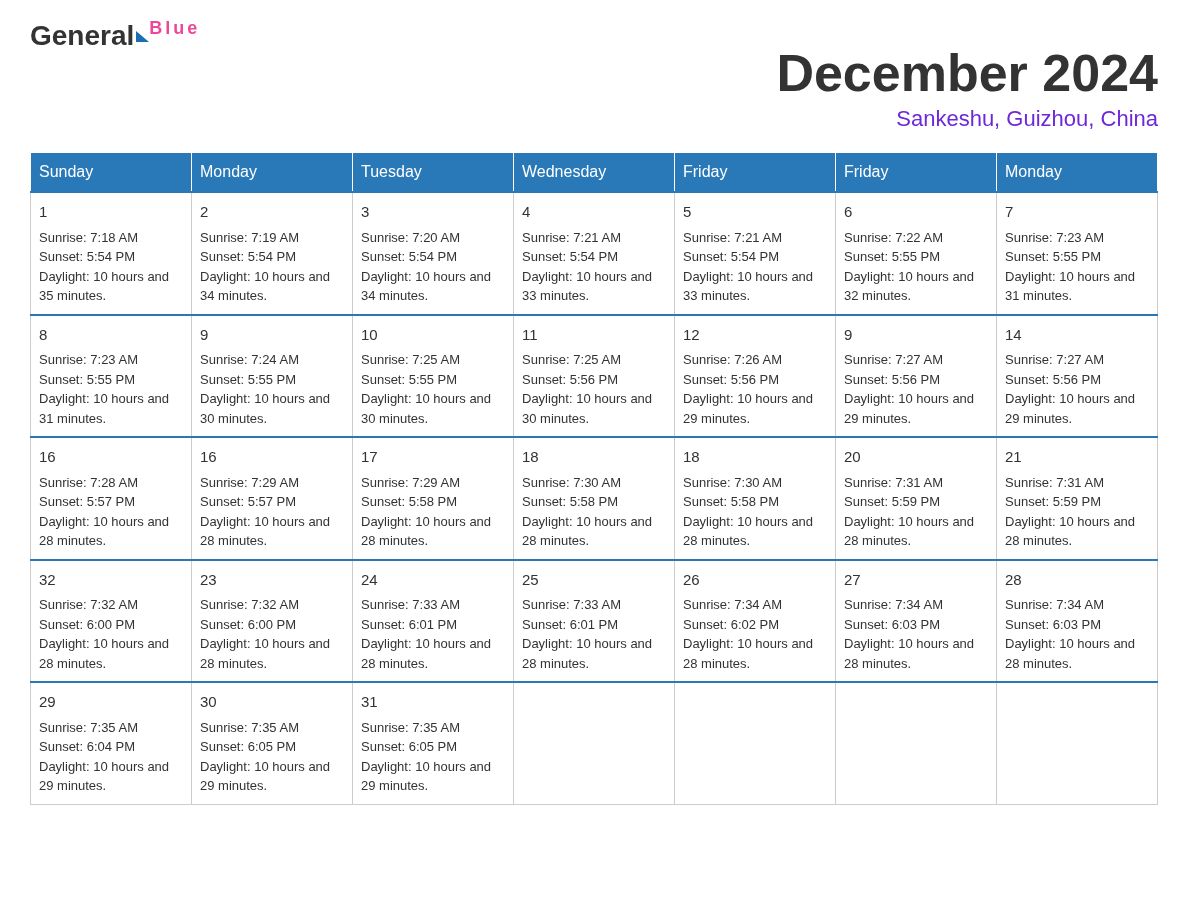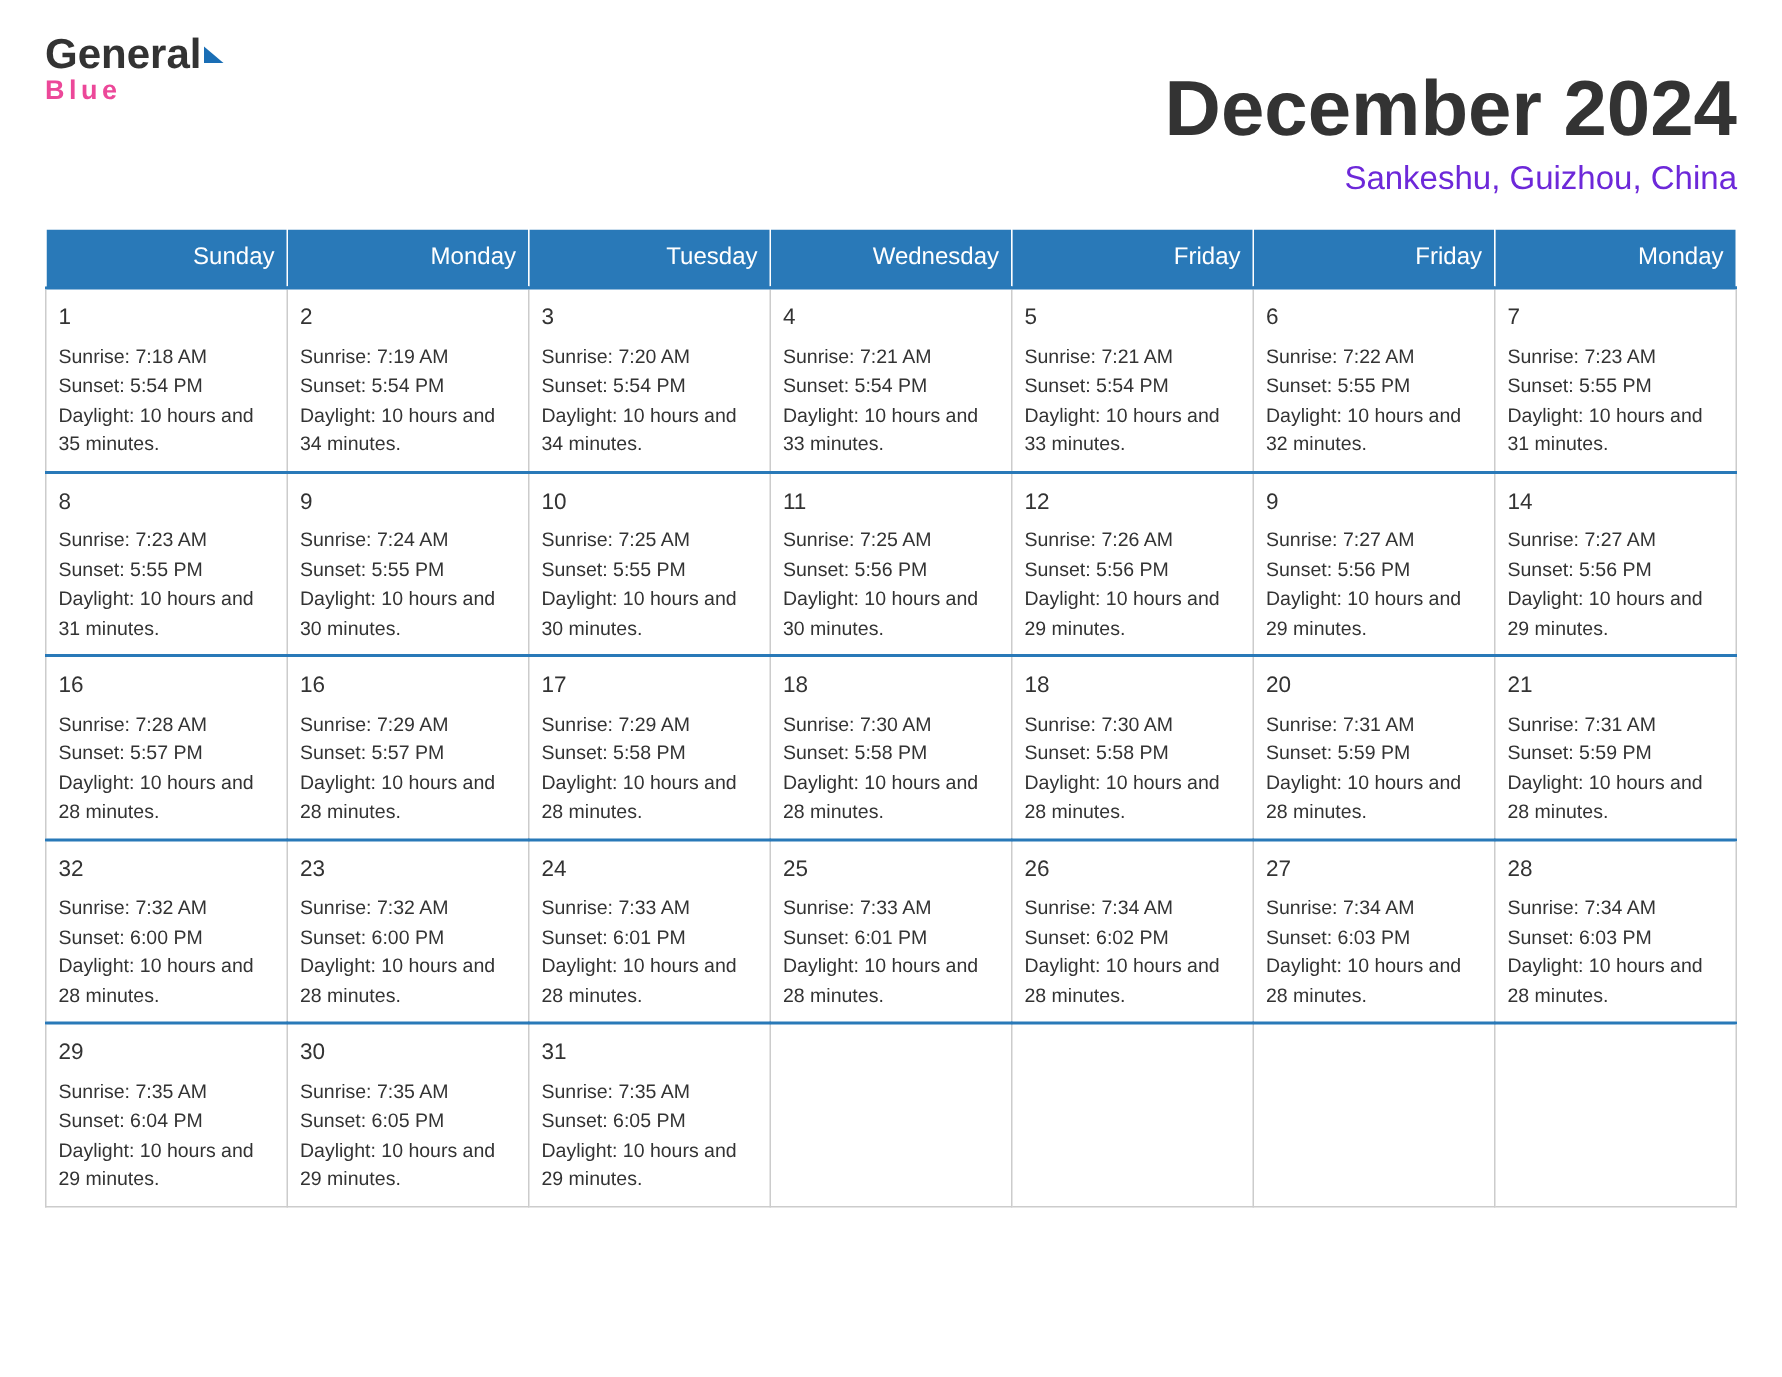--- a/index.html
+++ b/index.html
@@ -11,21 +11,20 @@
       min-height: 918px;
     }
     .header {
       display: flex;
       justify-content: space-between;
       align-items: flex-start;
       margin-bottom: 20px;
     }
     .logo {
       display: flex;
-      flex-direction: column;
       align-items: flex-start;
     }
     .logo-text {
       font-size: 28px;
       font-weight: bold;
       color: #333;
       display: flex;
       align-items: center;
     }
     .logo-general { color: #333; }
@@ -47,21 +46,21 @@
     .calendar {
       width: 100%;
       border-collapse: collapse;
     }
     .calendar th {
       background: #2979b8;
       color: #fff;
       padding: 10px 8px;
       font-size: 16px;
       font-weight: normal;
-      text-align: right;
+      text-align: left;
       border: 1px solid #fff;
     }
     .calendar td {
       vertical-align: top;
       padding: 8px;
       border: 1px solid #ccc;
       width: 14.28%;
       min-height: 100px;
       font-size: 13px;
       color: #333;

